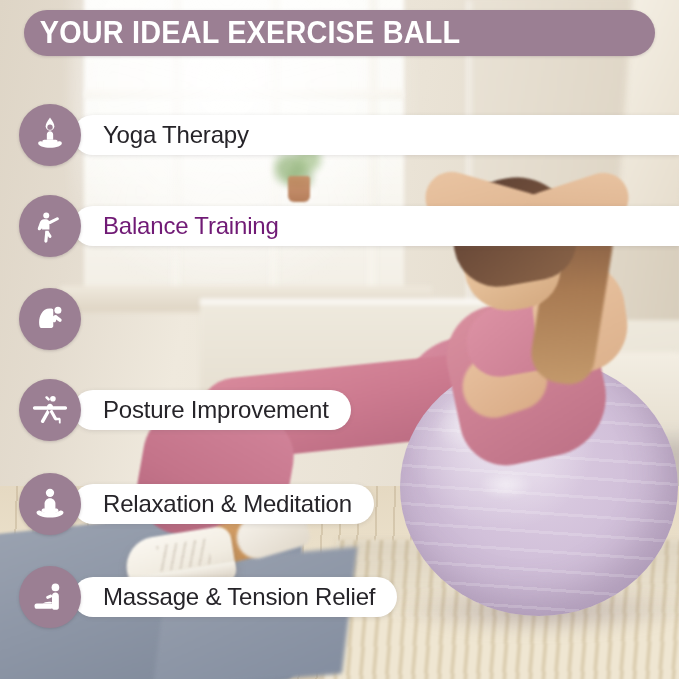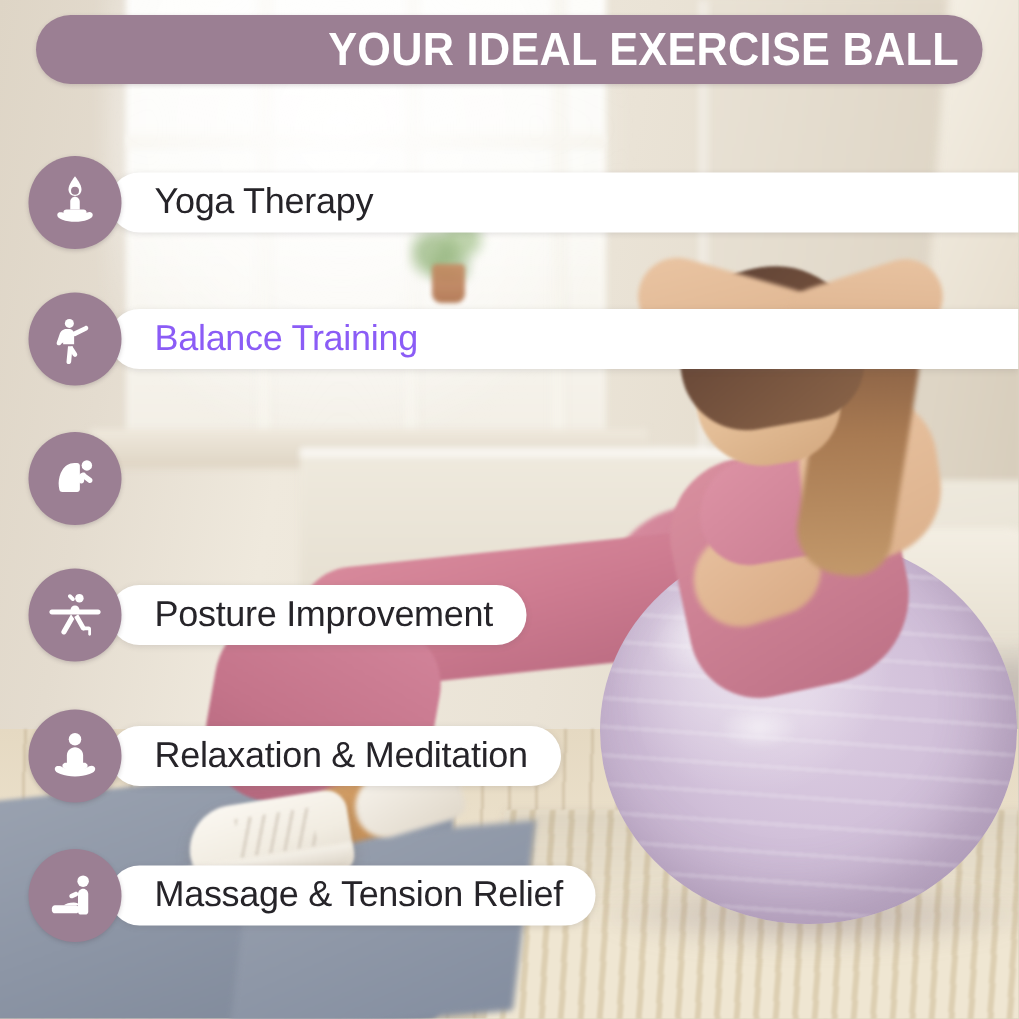--- a/index.html
+++ b/index.html
@@ -183,21 +183,21 @@
   .ball-gloss2 { position:absolute; left:478px; top:470px; width:56px; height:30px;
     background:radial-gradient(ellipse at 50% 50%, rgba(255,255,255,.55), rgba(255,255,255,0) 70%);
     filter:blur(2.4px); }
   .ball-shadow { position:absolute; left:398px; top:586px; width:290px; height:48px;
     background:radial-gradient(ellipse at 50% 50%, rgba(120,104,118,.4), rgba(120,104,118,0) 72%);
     filter:blur(7px); }
 
   
   .header-bar { position:absolute; left:24px; top:10px; width:631px; height:46px;
     background:#9b7f93; border-radius:23px;
-    display:flex; align-items:center; justify-content:flex-end;
+    display:flex; align-items:center; justify-content:flex-start;
     box-shadow:0 1px 3px rgba(90,70,85,.22); }
   .header-title { color:#ffffff; font-size:31px; font-weight:bold;
     letter-spacing:.2px; white-space:nowrap;
     font-family:"Liberation Sans", sans-serif;
     transform:scaleX(.93); transform-origin:center; }
 
   
   .features { position:absolute; left:0; top:0; width:679px; height:501px; }
   .feature-row { position:absolute; left:19px; display:flex; align-items:center; height:62px; }
 
@@ -308,21 +308,21 @@
         <svg viewBox="0 0 48 48" fill="#ffffff" aria-hidden="true">
           <circle cx="19.5" cy="11.5" r="3.6"></circle>
           <path d="M17 16c-2.6 0-4.6 1.9-5.4 4.3l-2.2 6.4c-.3 1 .2 2 1.2 2.3 1 .3 2-.2 2.3-1.2l1.6-4.6v4.9h8.8V20c0-2.2-1.8-4-4-4H17z"></path>
           <path d="M22.6 18.2c-.9.5-1.2 1.7-.7 2.6.5.9 1.7 1.2 2.6.7l9.2-4.6c.9-.5 1.2-1.6.7-2.5-.5-.9-1.6-1.2-2.5-.7l-9.3 4.5z"></path>
           <path d="M18.4 29.8l-1.2 12.3c-.1 1 .7 1.9 1.7 1.9s1.9-.7 2-1.7l1.2-12.5h-3.7z"></path>
           <path d="M21.9 29.8l3.6 5.6c.6.9.3 2-.5 2.6-.9.6-2 .3-2.6-.6l-4-6.3 3.5-1.3z"></path>
           <path d="M14.8 22.2l-3.9 2.4c-.9.6-1.2 1.7-.6 2.6.6.9 1.7 1.1 2.6.6l3.8-2.4-1.9-3.2z"></path>
         </svg>
       </div>
       <div class="pill open" style="width: 606px;">
-        <span class="pill-label" style="color: #8b5cf6;">Balance Training</span>
+        <span class="pill-label" style="color: #701a75;">Balance Training</span>
       </div>
     </div>
 
     <div class="feature-row" style="top:288px">
       <div class="badge" style="background: rgb(155, 127, 147);">
         <svg viewBox="0 0 48 48" fill="#ffffff" aria-hidden="true">
           <circle cx="33.5" cy="13.5" r="4.2"></circle>
           <path d="M31 19.2c-2.3 0-4.1 1.8-4.1 4.1v2.4c0 1.2 1 2.2 2.2 2.2s2.2-1 2.2-2.2v-1.2l3.4 2.6c.9.7 2.2.5 2.9-.4.7-.9.5-2.2-.4-2.9l-4.3-3.3c-.6-.8-1.2-1.3-1.9-1.3z"></path>
           <path d="M23.5 11.5c-4.4 0-7.6 2.4-9.6 5.6-2 3.1-3 7-3 10.7 0 1.8.2 3.5.6 5.1.3 1.1 1.2 1.8 2.3 1.8h11.9c1.2 0 2.2-1 2.2-2.2V13.7c0-1.2-1-2.2-2.2-2.2h-2.2z"></path>
           <path d="M12.6 30.2c-1 .4-1.5 1.6-1.1 2.6l.9 2.2c.4 1 1.6 1.5 2.6 1.1l14-5.7c1-.4 1.5-1.6 1.1-2.6-.4-1-1.6-1.5-2.6-1.1l-14.9 3.5z" opacity=".0"></path>

